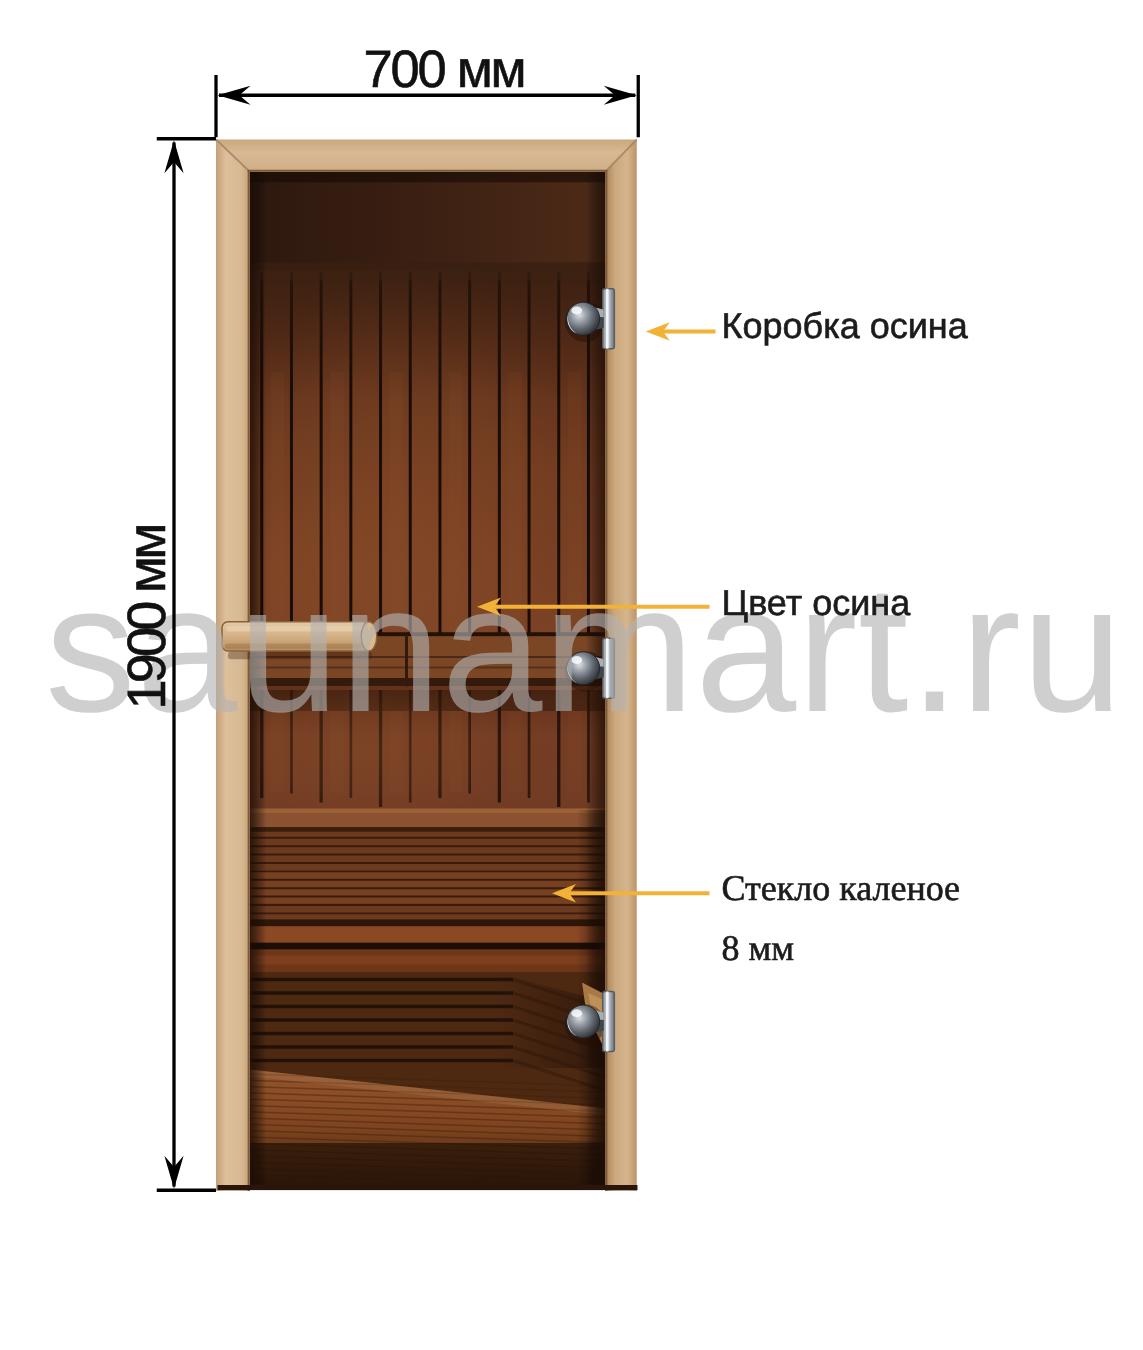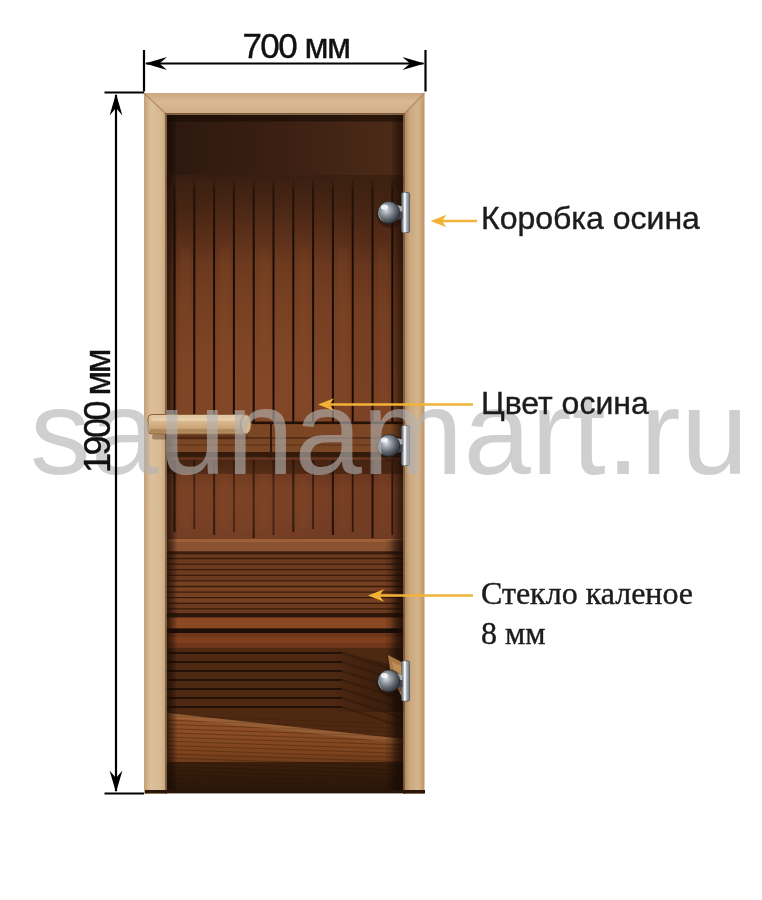--- a/index.html
+++ b/index.html
@@ -1,17 +1,17 @@
 <!DOCTYPE html>
 <html><head>
 <meta charset="utf-8">
 <style>
 html,body{margin:0;padding:0;background:#fff;}
 body{width:762px;height:900px;position:relative;font-family:"Liberation Sans",sans-serif;overflow:hidden;}
-.lbl{position:absolute;color:#1c1c1c;font-size:32px;line-height:40px;white-space:nowrap;-webkit-text-stroke:0.4px #1c1c1c;}
+.lbl{position:absolute;color:#1c1c1c;font-size:24px;line-height:40px;white-space:nowrap;-webkit-text-stroke:0.4px #1c1c1c;}
 </style>
 </head>
 <body>
 <svg width="762" height="900" viewBox="0 0 762 900" style="position:absolute;left:0;top:0">
 <defs>
 <linearGradient id="gTopRail" x1="0" y1="0" x2="0" y2="1">
  <stop offset="0" stop-color="#c9a87e"></stop>
         <stop offset="0.4" stop-color="#d8b995"></stop>
         <stop offset="1" stop-color="#cfae86"></stop>
 </linearGradient>

